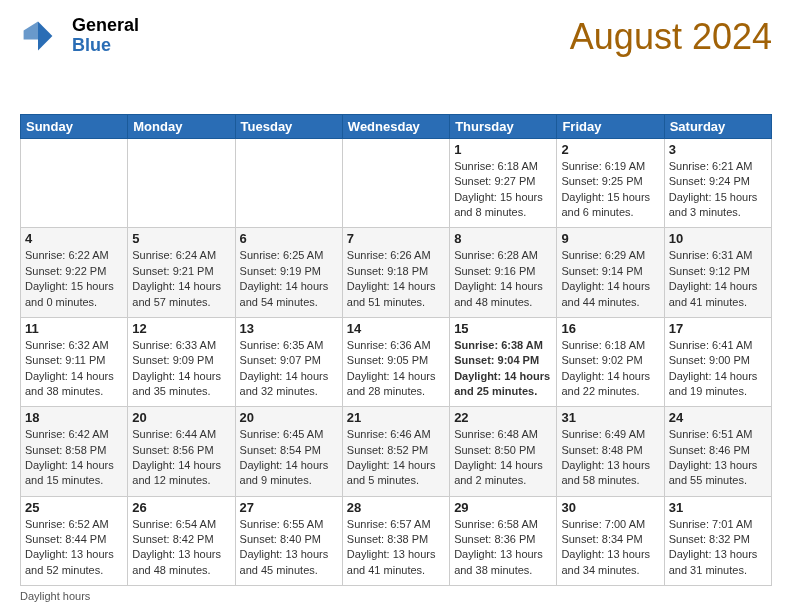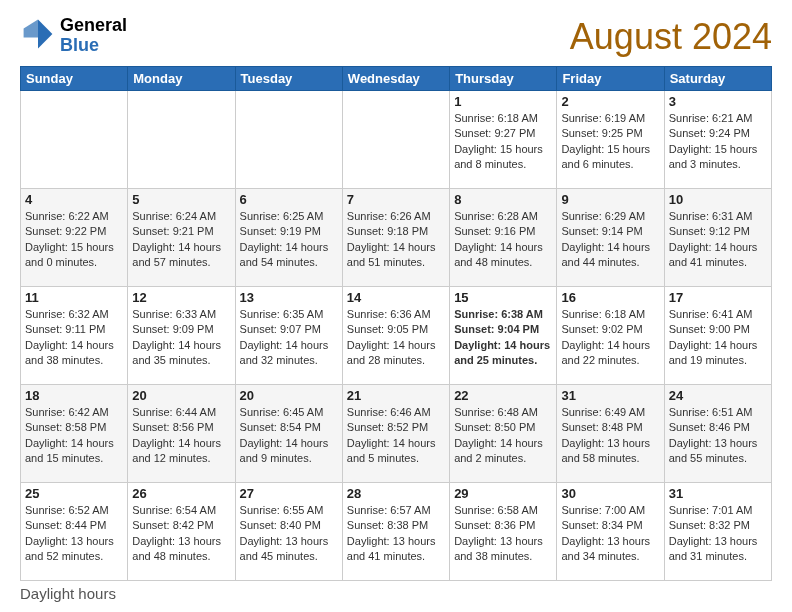--- a/index.html
+++ b/index.html
@@ -18,21 +18,22 @@
       flex-direction: column;
     }
     .header {
       display: flex;
       justify-content: space-between;
       align-items: flex-start;
       margin-bottom: 8px;
     }
     .logo {
       display: flex;
-      gap: 4px;
+      align-items: center;
+      gap: 16px;
     }
     .logo-text {
       font-size: 18px;
       font-weight: bold;
       line-height: 1.1;
     }
     .logo-text .general { display: block; }
     .logo-text .blue { display: block; color: #2a6db5; }
     .logo-icon {
       width: 36px;
@@ -49,20 +50,21 @@
     .location {
       font-size: 14px;
       color: #555;
     }
     .calendar {
       flex: 1;
       border: 1px solid #ccc;
       border-collapse: collapse;
       width: 100%;
       table-layout: fixed;
+      margin-top: 48px;
     }
     .calendar th {
       background: #2a6db5;
       color: #fff;
       text-align: left;
       padding: 4px 5px;
       font-size: 13px;
       font-weight: bold;
       border: 1px solid #1a5a9a;
     }
@@ -85,21 +87,21 @@
       margin-bottom: 2px;
     }
     .day-info {
       font-size: 11px;
       line-height: 1.4;
       color: #333;
     }
     .empty { background: #fff !important; }
     .footer {
       margin-top: 4px;
-      font-size: 15px;
+      font-size: 11px;
       color: #555;
       text-align: left;
     }
   </style>
 </head>
 <body>
 
 <div class="page">
   <div class="header">
     <div class="logo">

